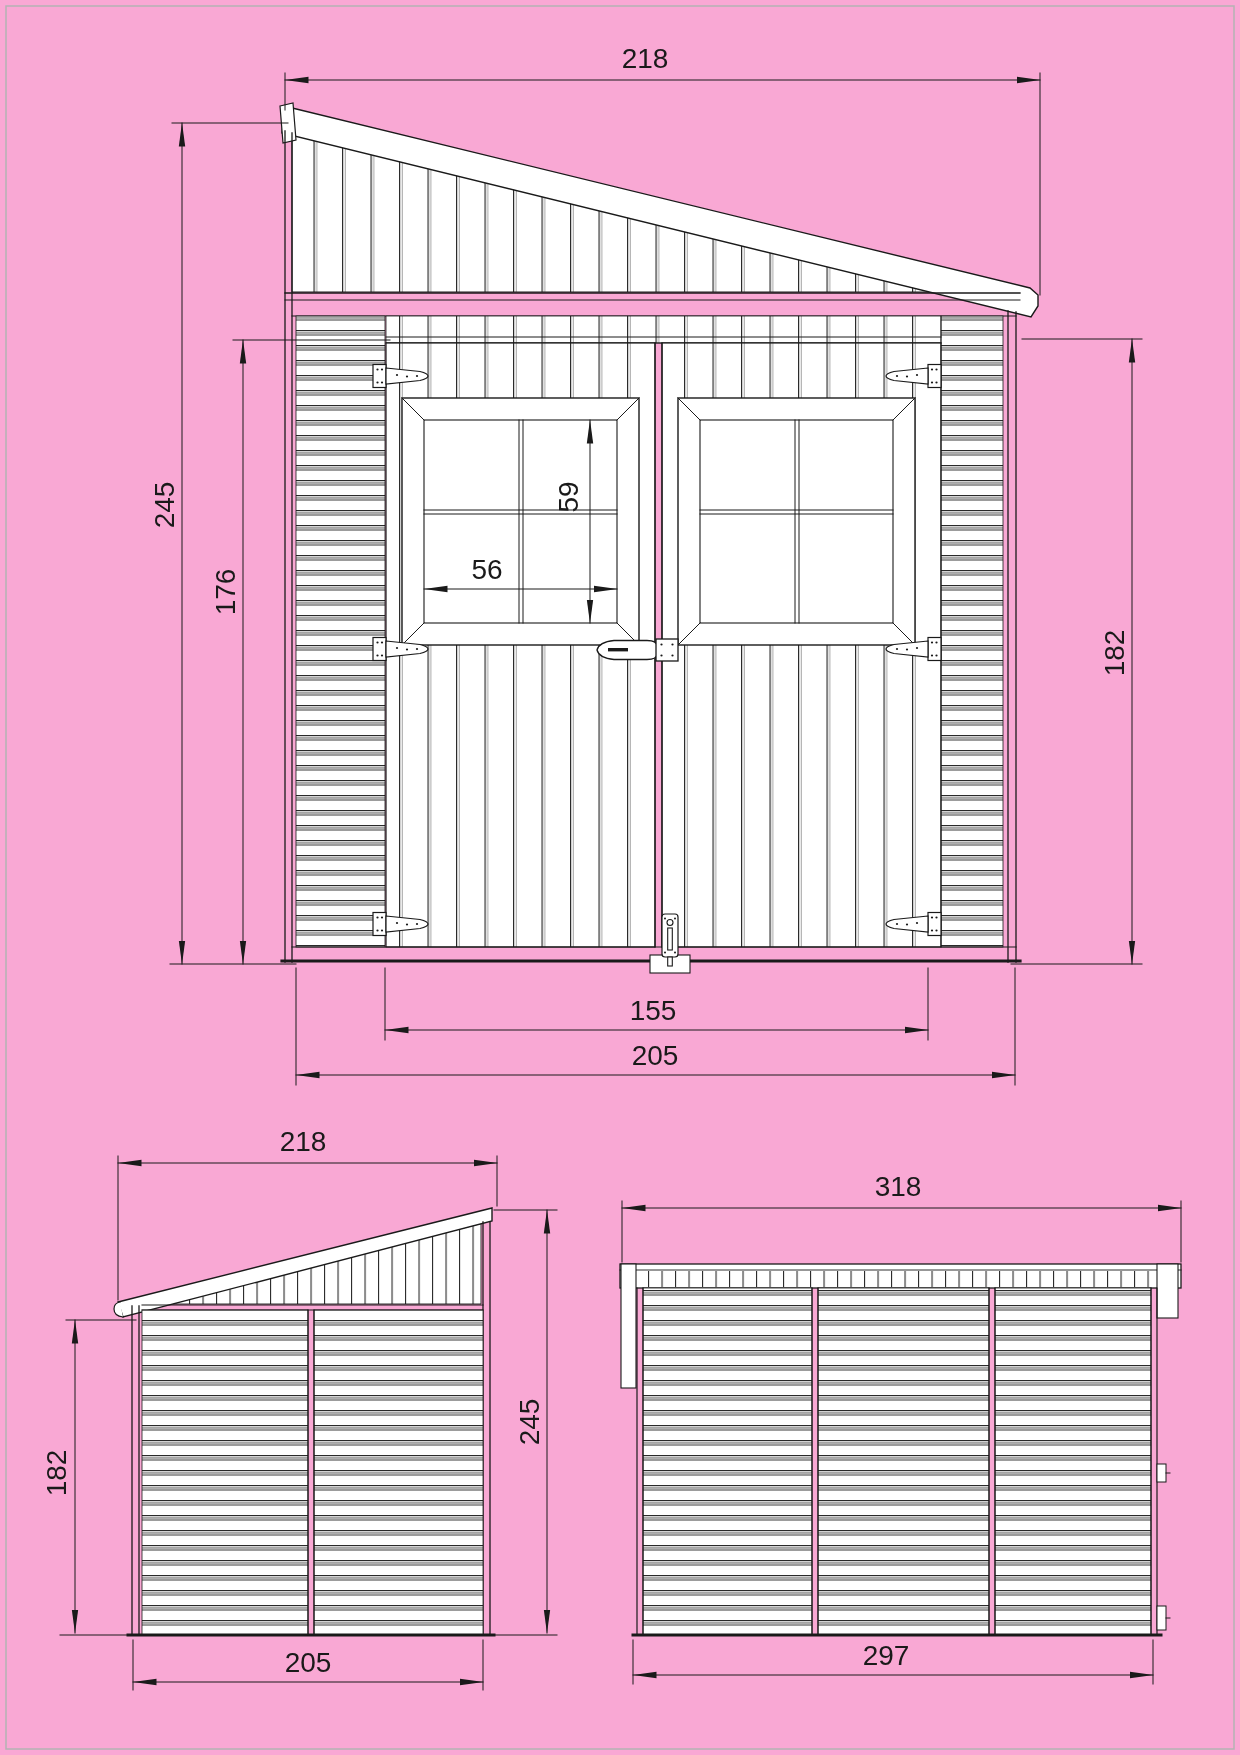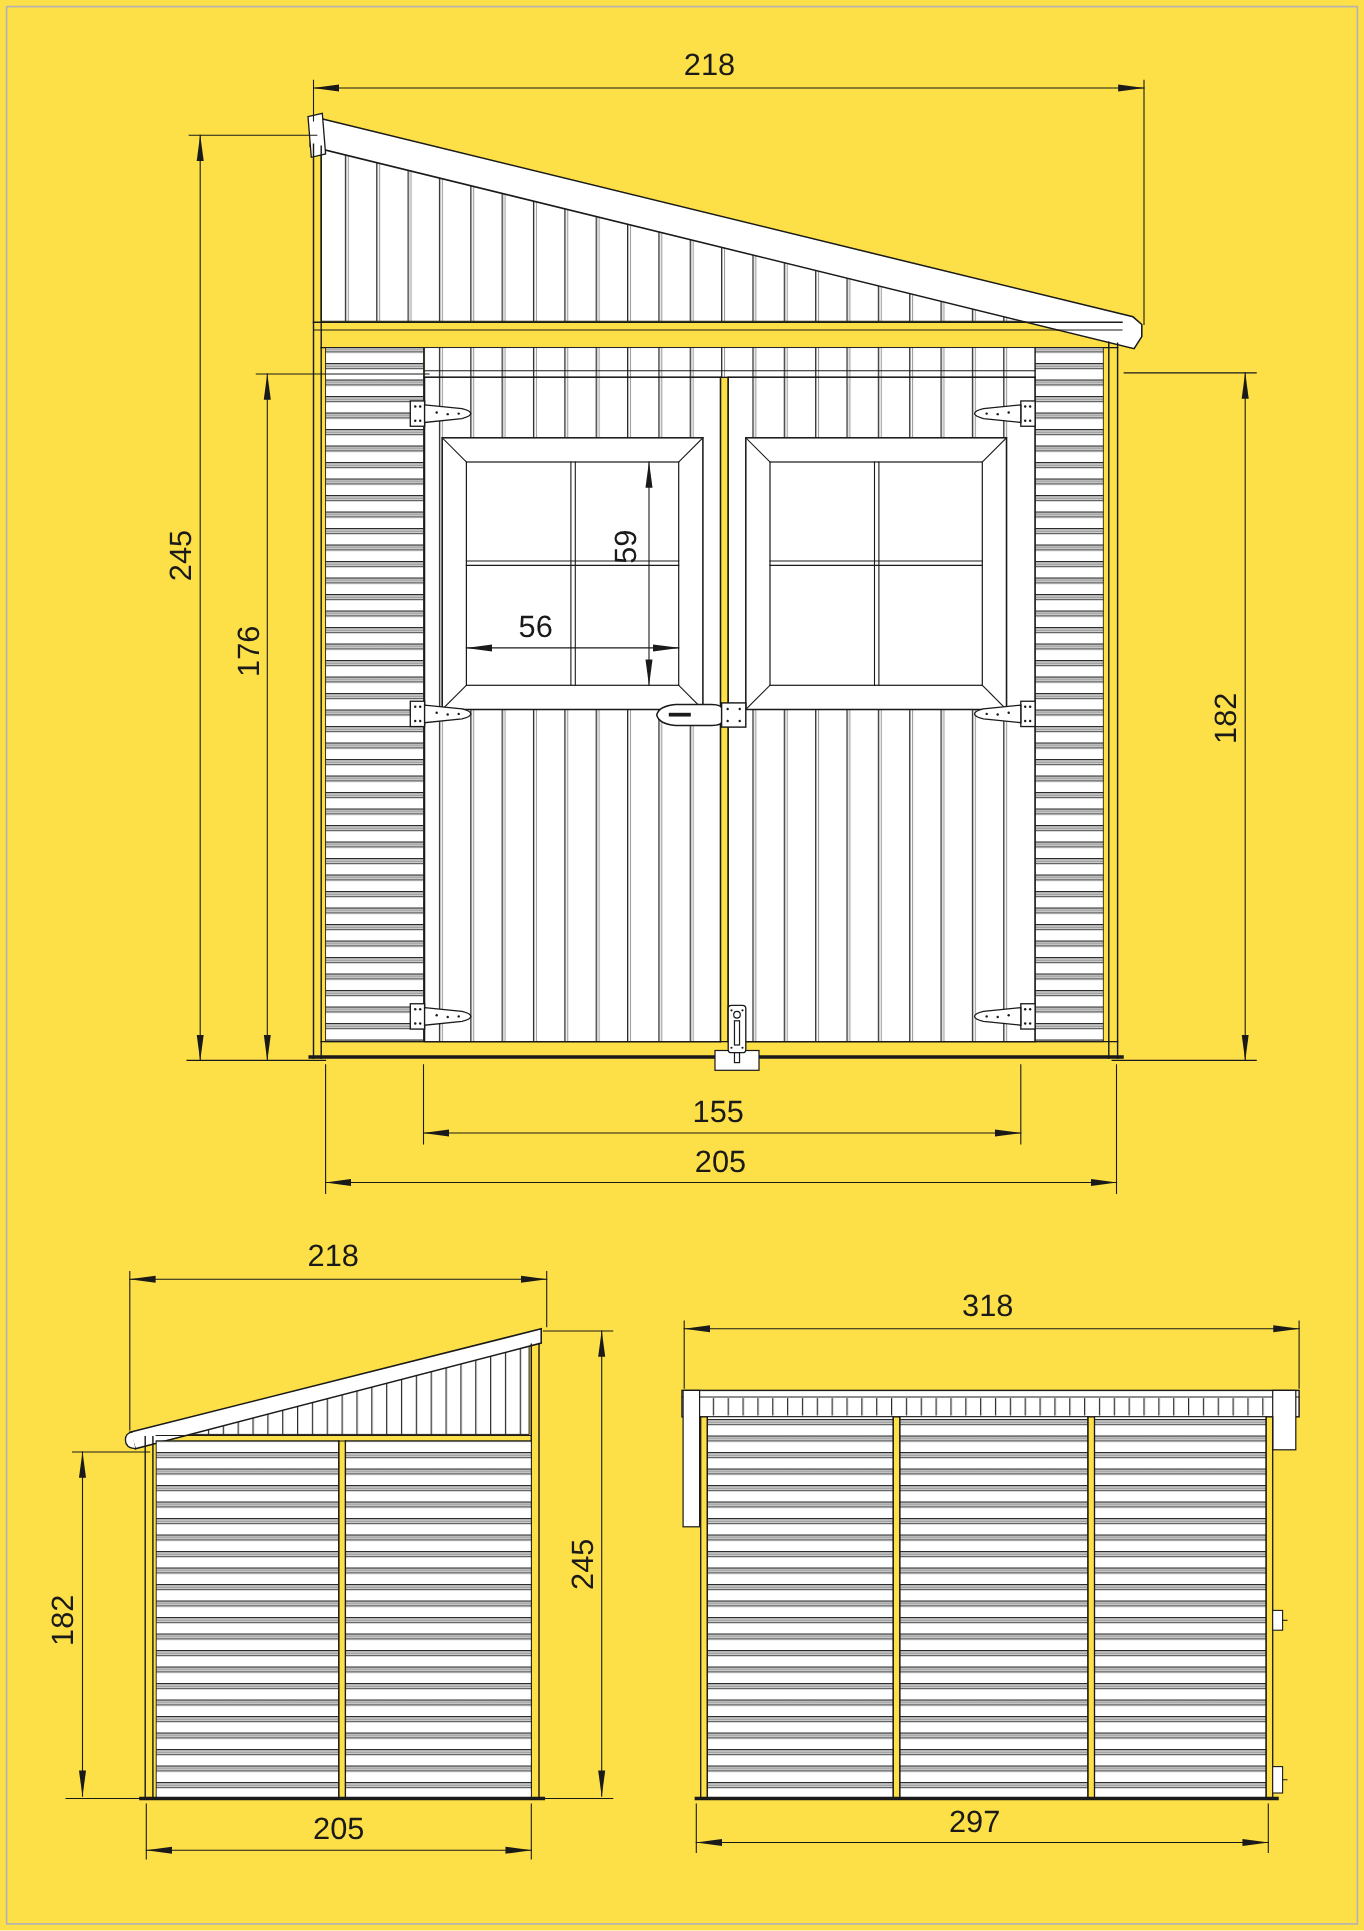--- a/index.html
+++ b/index.html
@@ -1,16 +1,16 @@
 <!DOCTYPE html>
 <html><head>
 <meta charset="utf-8">
 <style>
   html,body{margin:0;padding:0;background:#ffffff;}
-  .page{position:relative;width:1240px;height:1755px;background:#fde047;overflow:hidden;
+  .page{position:relative;width:1240px;height:1755px;background:#f9a8d4;overflow:hidden;
         font-family:"Liberation Sans", sans-serif;}
   svg{display:block}
   text{font-family:"Liberation Sans", sans-serif;fill:#1a1a1a;font-size:28px;}
 </style>
 </head>
 <body>
 
 <div class="page">
 <svg width="1240" height="1755" viewBox="0 0 1240 1755">
 

